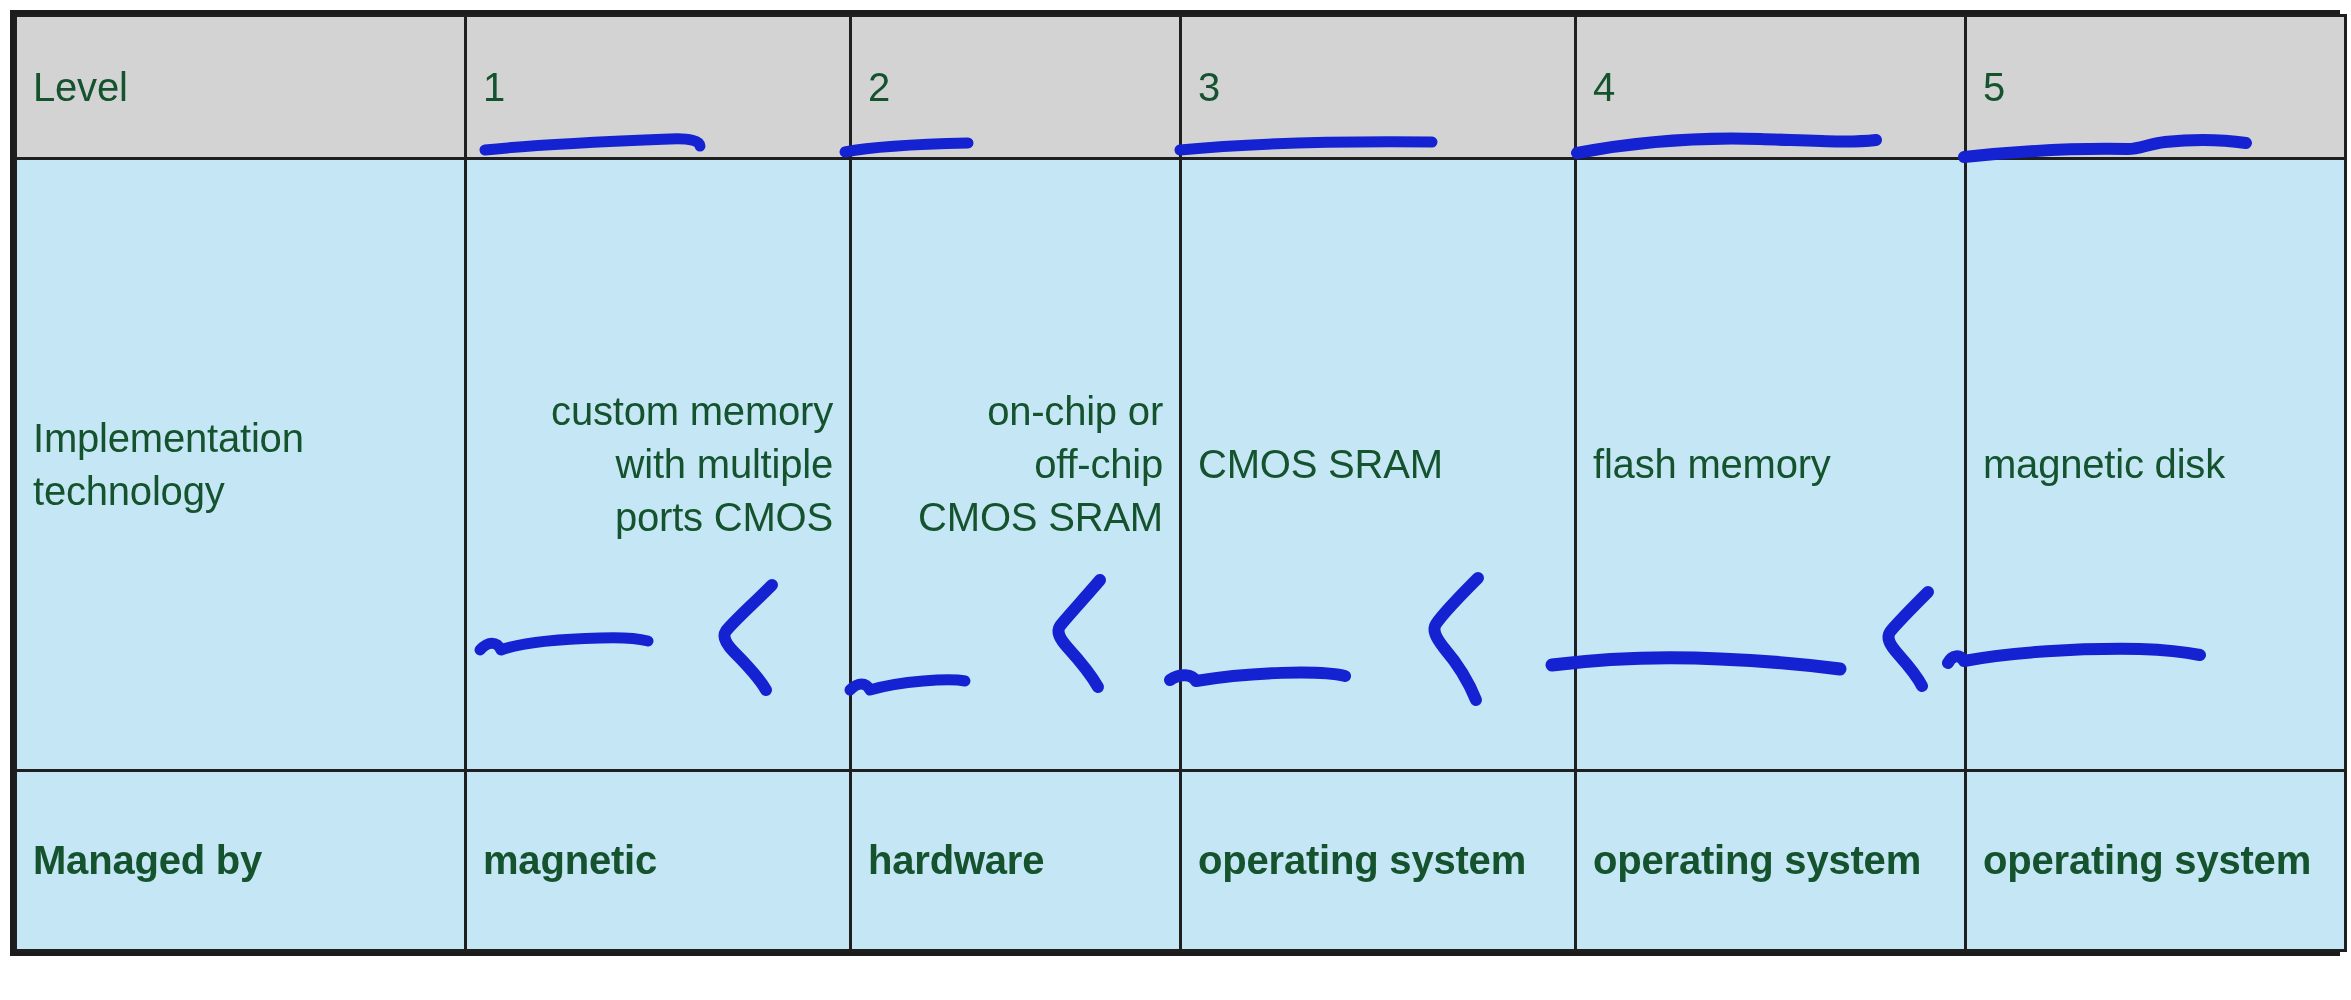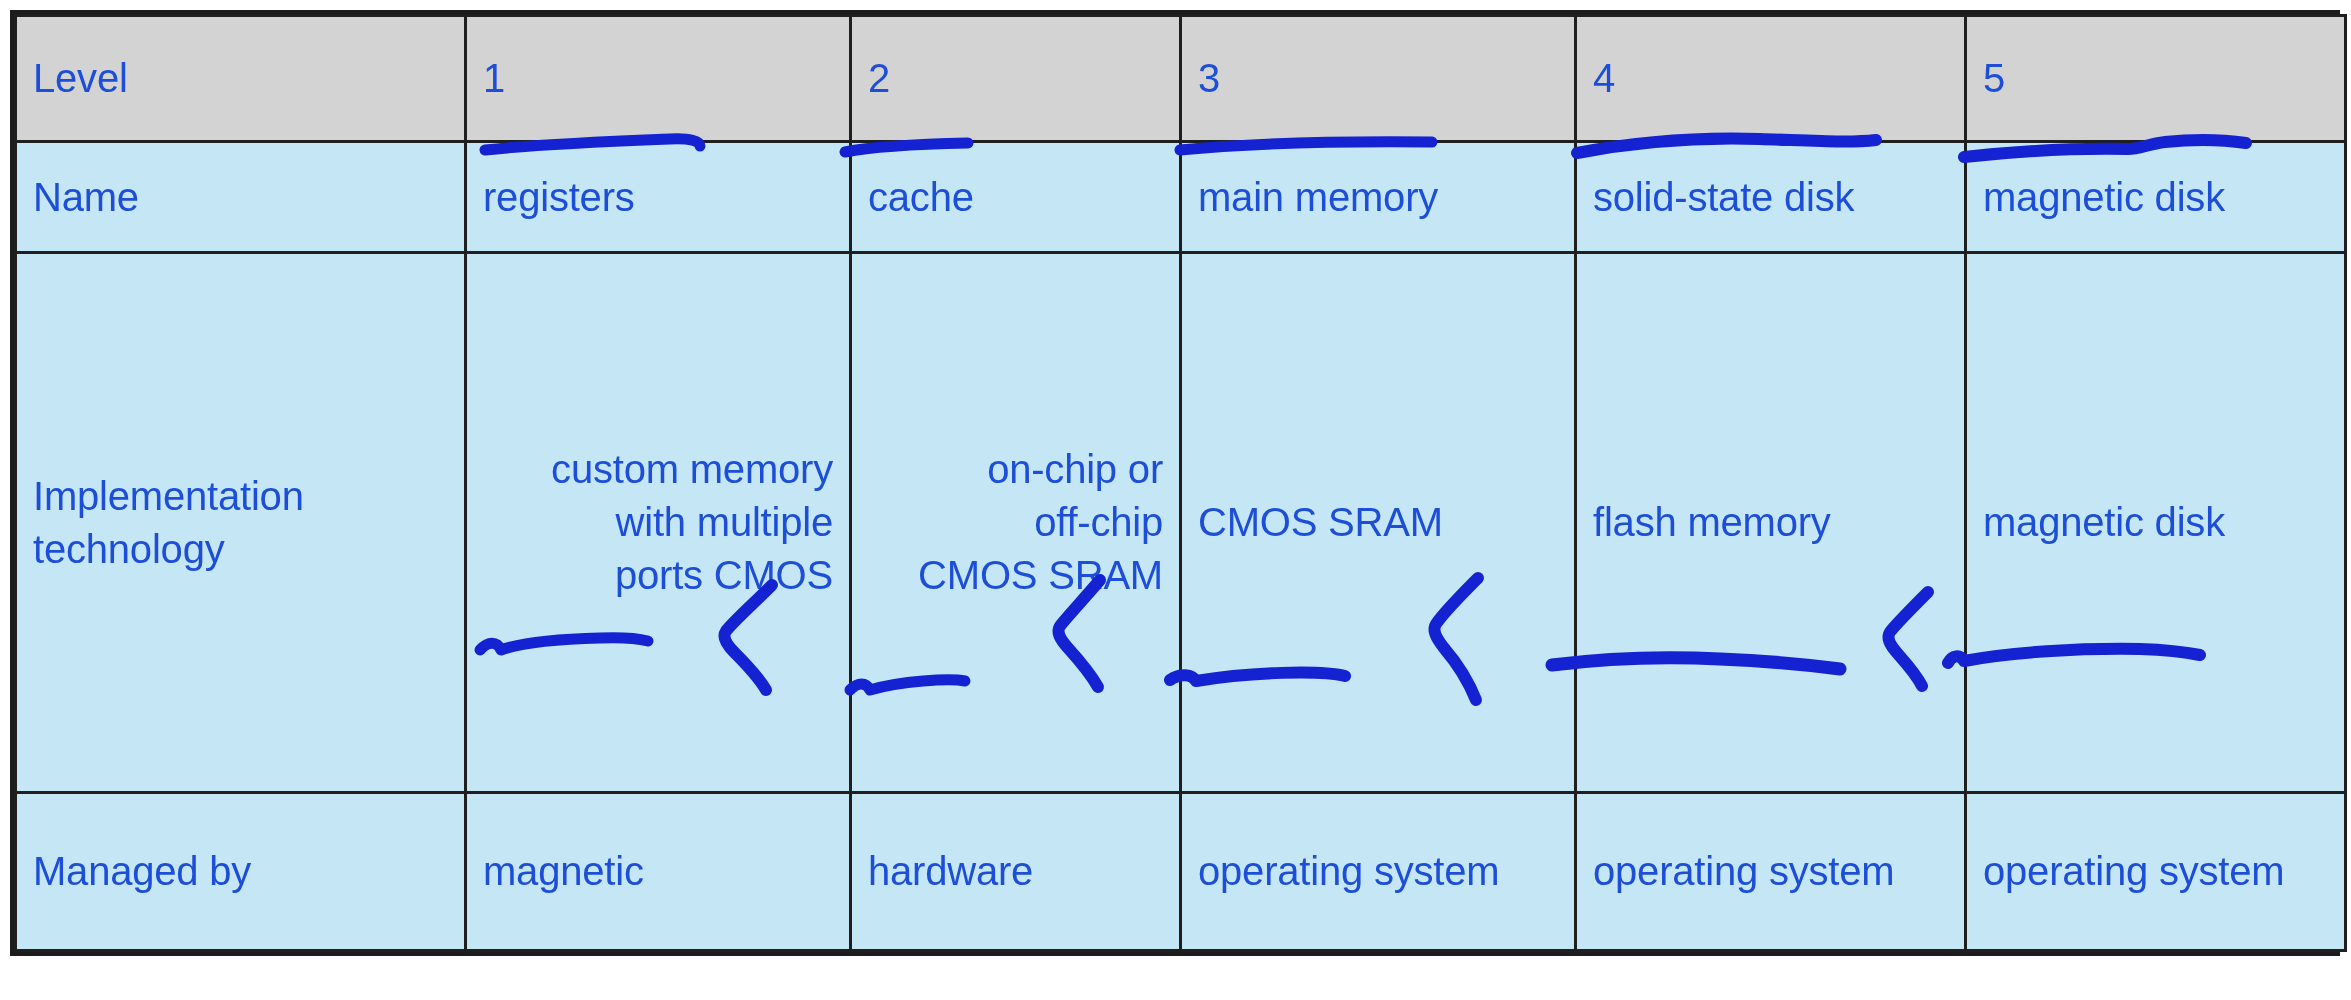--- a/index.html
+++ b/index.html
@@ -20,21 +20,21 @@
     border-collapse:collapse;
     width:100%;
     height:100%;
     table-layout:fixed;
   }
   table.memtable td{
     border:3px solid #1f1f1f;
     padding:0 16px;
     vertical-align:middle;
     font-size:40px;
-    color:#1d4ed8;
+    color:#14532d;
     background:#c5e6f5;
     line-height:1.32;
     letter-spacing:-0.2px;
     white-space:pre-line;
   }
   table.memtable tr.header-row td{
     background:#d3d3d3;
     font-size:40px;
   }
   
@@ -44,21 +44,21 @@
   col.c3{width:395px;}
   col.c4{width:390px;}
   col.c5{width:380px;}
 
   tr.r-header{height:78px;}
   tr.r-name{height:69px;}
   tr.r-size{height:69px;}
   tr.r-impl{height:334px;}
   tr.r-access{height:96px;}
   tr.r-bandwidth{height:99px;}
-  tr.r-managed{height:98px;}
+  tr.r-managed{height:98px;font-weight:bold;}
   tr.r-backed{height:103px;}
 
   tr.r-impl td{vertical-align:middle;}
   tr.r-impl td.label-cell{vertical-align:middle;}
   tr.r-impl td.val-cell{padding-left:22px;text-align:right;}
 
   
   #annotations{
     position:absolute; left:0; top:0;
     width:2351px; height:1000px;
@@ -84,28 +84,20 @@
 
         <tr class="r-header header-row">
           <td>Level</td>
           <td>1</td>
           <td>2</td>
           <td>3</td>
           <td>4</td>
           <td>5</td>
         </tr>
 
-        <tr class="r-name">
-          <td class="label-cell">Name</td>
-          <td>registers</td>
-          <td>cache</td>
-          <td>main memory</td>
-          <td>solid-state disk</td>
-          <td>magnetic disk</td>
-        </tr>
 
 
         <tr class="r-impl">
           <td class="label-cell">Implementation
 technology</td>
           <td class="val-cell">custom memory
 with multiple
 ports CMOS</td>
           <td class="val-cell">on-chip or
 off-chip

